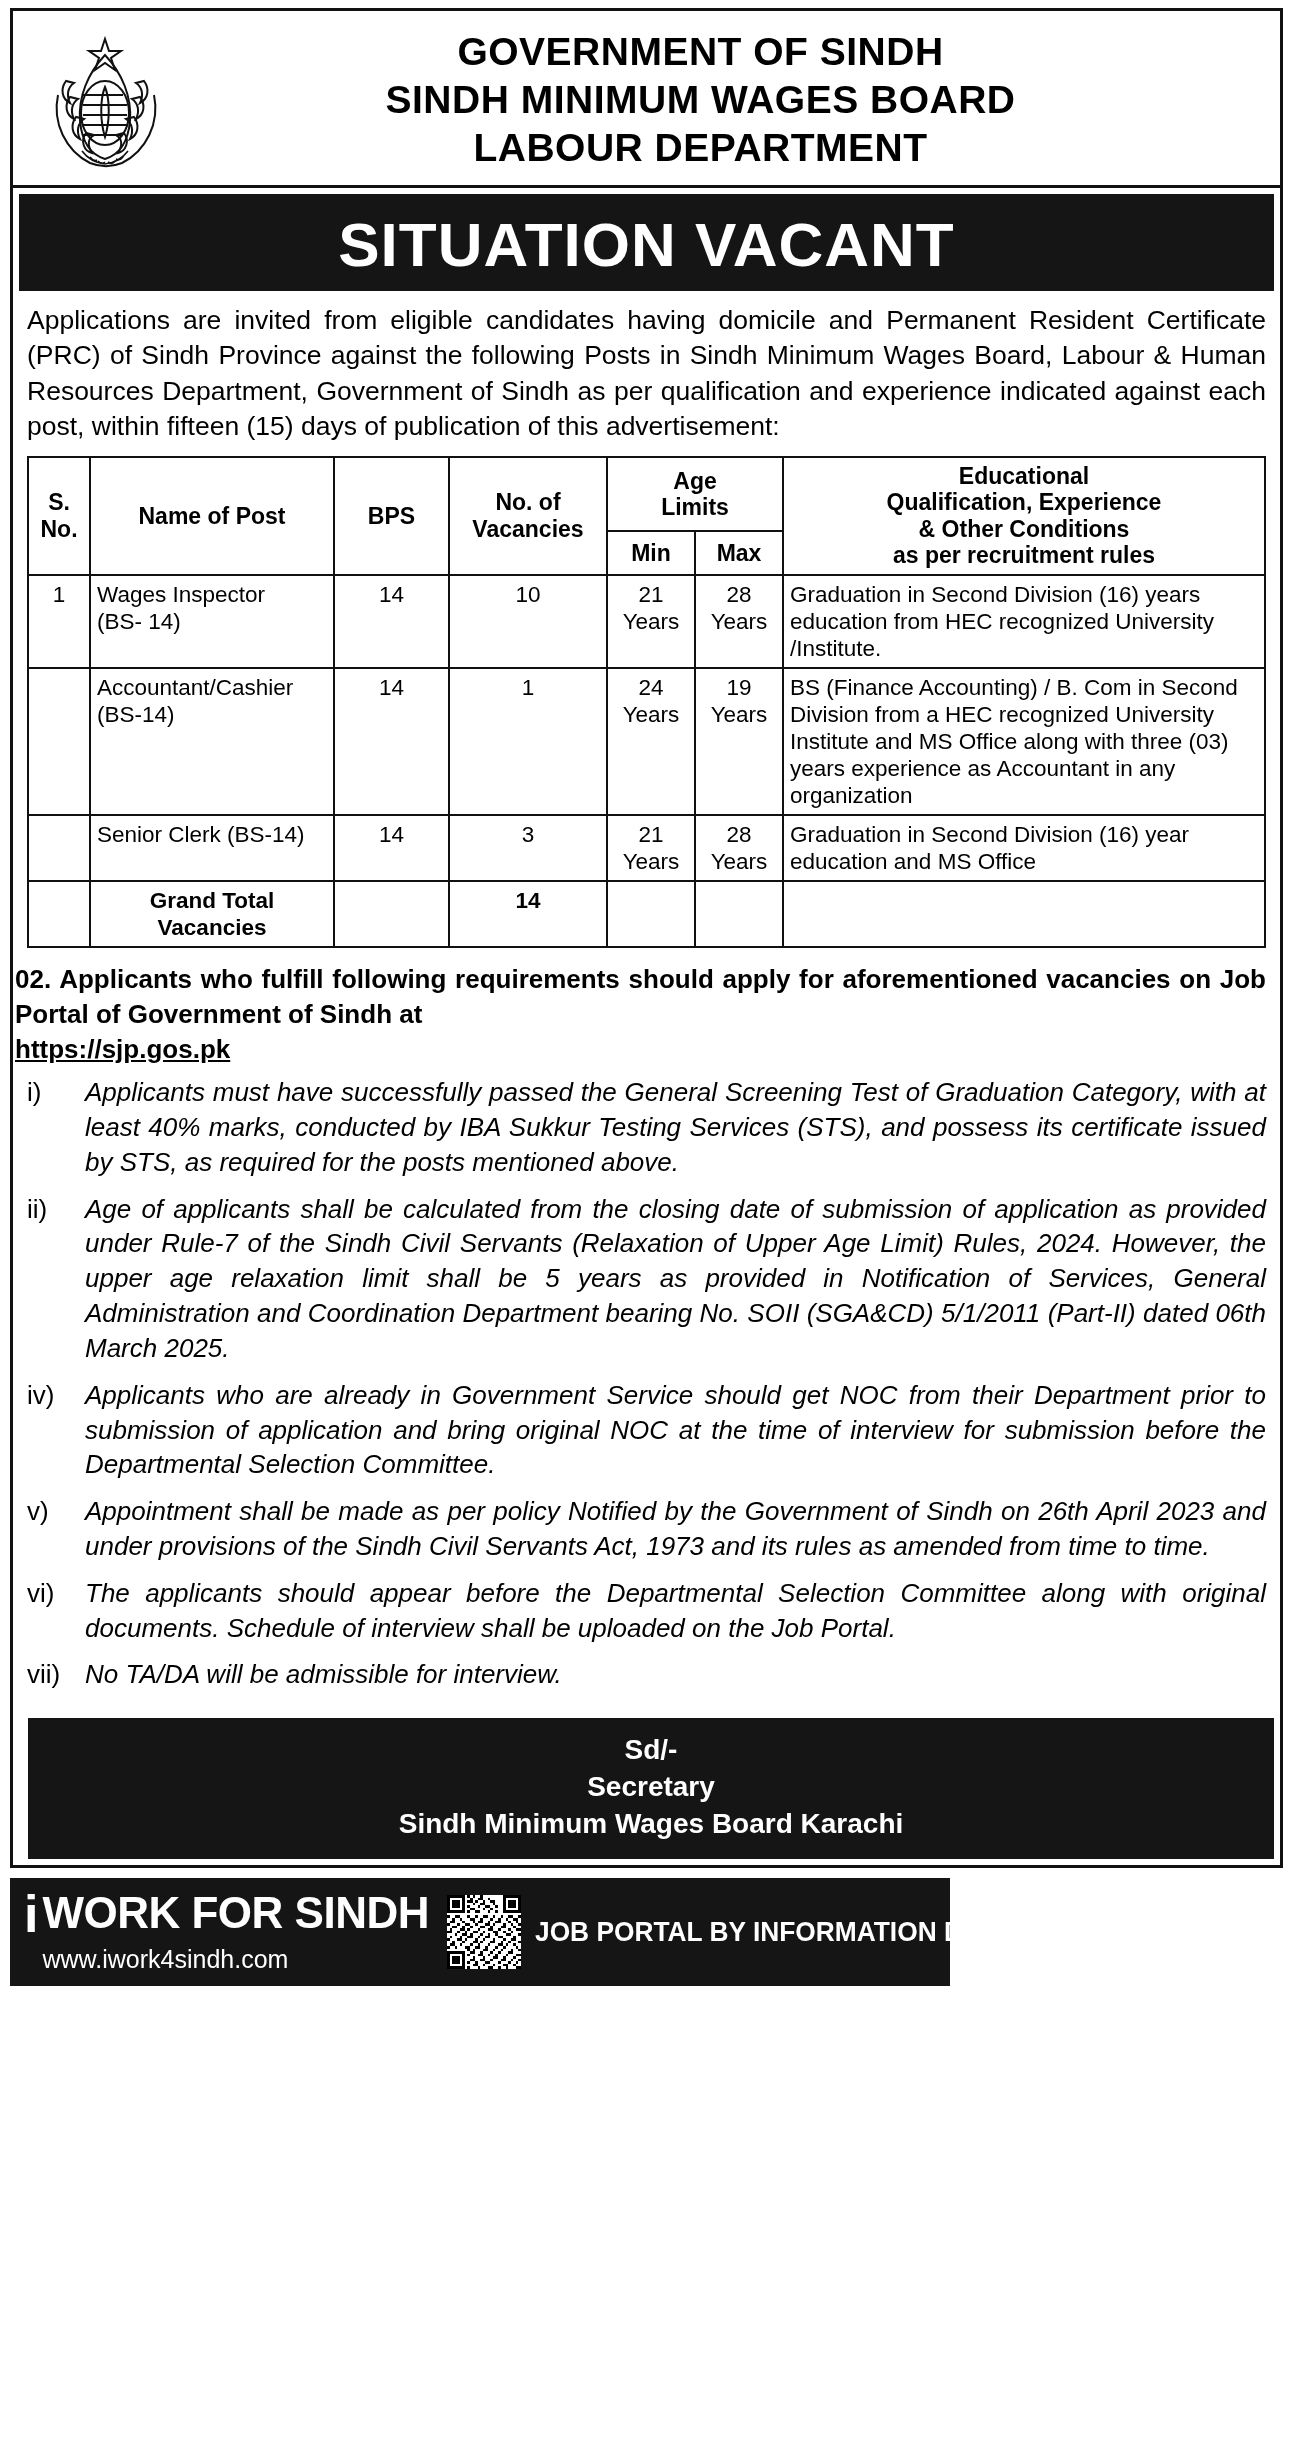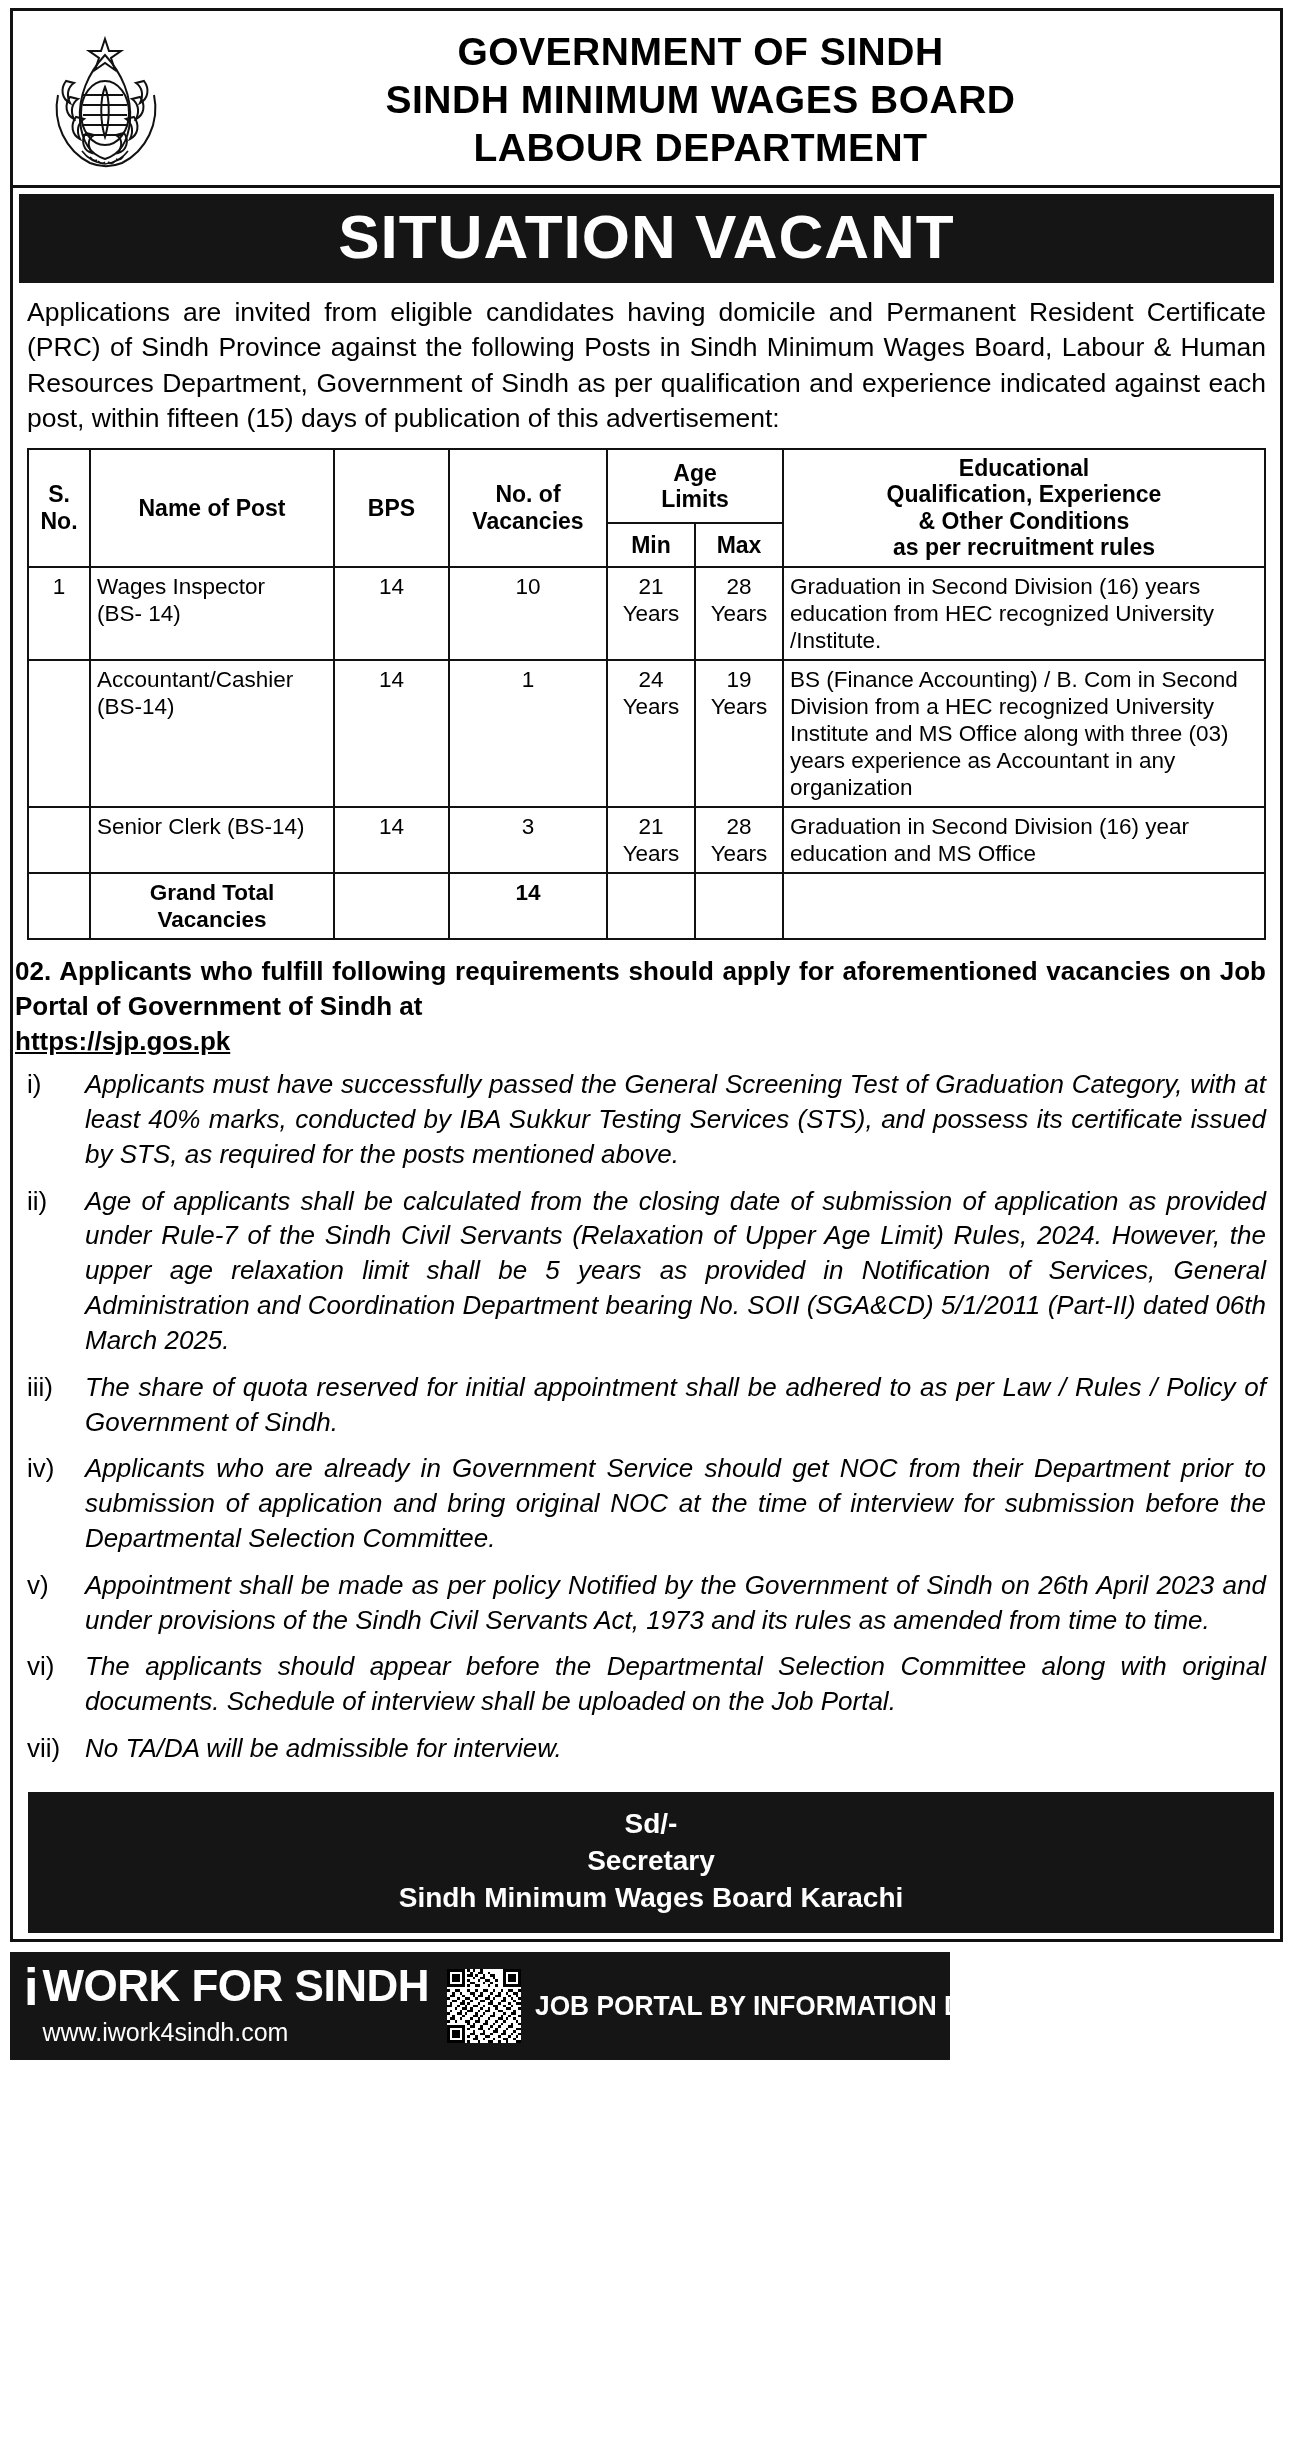--- a/index.html
+++ b/index.html
@@ -47,21 +47,21 @@
     letter-spacing: 0.5px;
     line-height: 1.23;
     white-space: nowrap;
   }
 
   
   .banner {
     background: #151515;
     color: #fff;
     text-align: center;
-    padding: 10px 0 14px 0;
+    padding: 18px 0 14px 0;
     margin: 6px 6px 0 6px;
   }
   .banner-text {
     font-size: 62px;
     font-weight: bold;
     letter-spacing: 1px;
     line-height: 1.05;
   }
 
   
@@ -378,24 +378,20 @@
     </div>
 
     <div class="rlist">
       <div class="ritem">
         <div class="rnum">i)</div>
         <div class="rtxt">Applicants must have successfully passed the General Screening Test of Graduation Category, with at least 40% marks, conducted by IBA Sukkur Testing Services (STS), and possess its certificate issued by STS, as required for the posts mentioned above.</div>
       </div>
       <div class="ritem">
         <div class="rnum">ii)</div>
         <div class="rtxt">Age of applicants shall be calculated from the closing date of submission of application as provided under Rule-7 of the Sindh Civil Servants (Relaxation of Upper Age Limit) Rules, 2024. However, the upper age relaxation limit shall be 5 years as provided in Notification of Services, General Administration and Coordination Department bearing No. SOII (SGA&amp;CD) 5/1/2011 (Part-II) dated 06th March 2025.</div>
-      </div>
-      <div class="ritem">
-        <div class="rnum">iii)</div>
-        <div class="rtxt">The share of quota reserved for initial appointment shall be adhered to as per Law / Rules / Policy of Government of Sindh.</div>
       </div>
       <div class="ritem">
         <div class="rnum">iv)</div>
         <div class="rtxt">Applicants who are already in Government Service should get NOC from their Department prior to submission of application and bring original NOC at the time of interview for submission before the Departmental Selection Committee.</div>
       </div>
       <div class="ritem">
         <div class="rnum">v)</div>
         <div class="rtxt">Appointment shall be made as per policy Notified by the Government of Sindh on 26th April 2023 and under provisions of the Sindh Civil Servants Act, 1973 and its rules as amended from time to time.</div>
       </div>
       <div class="ritem">

